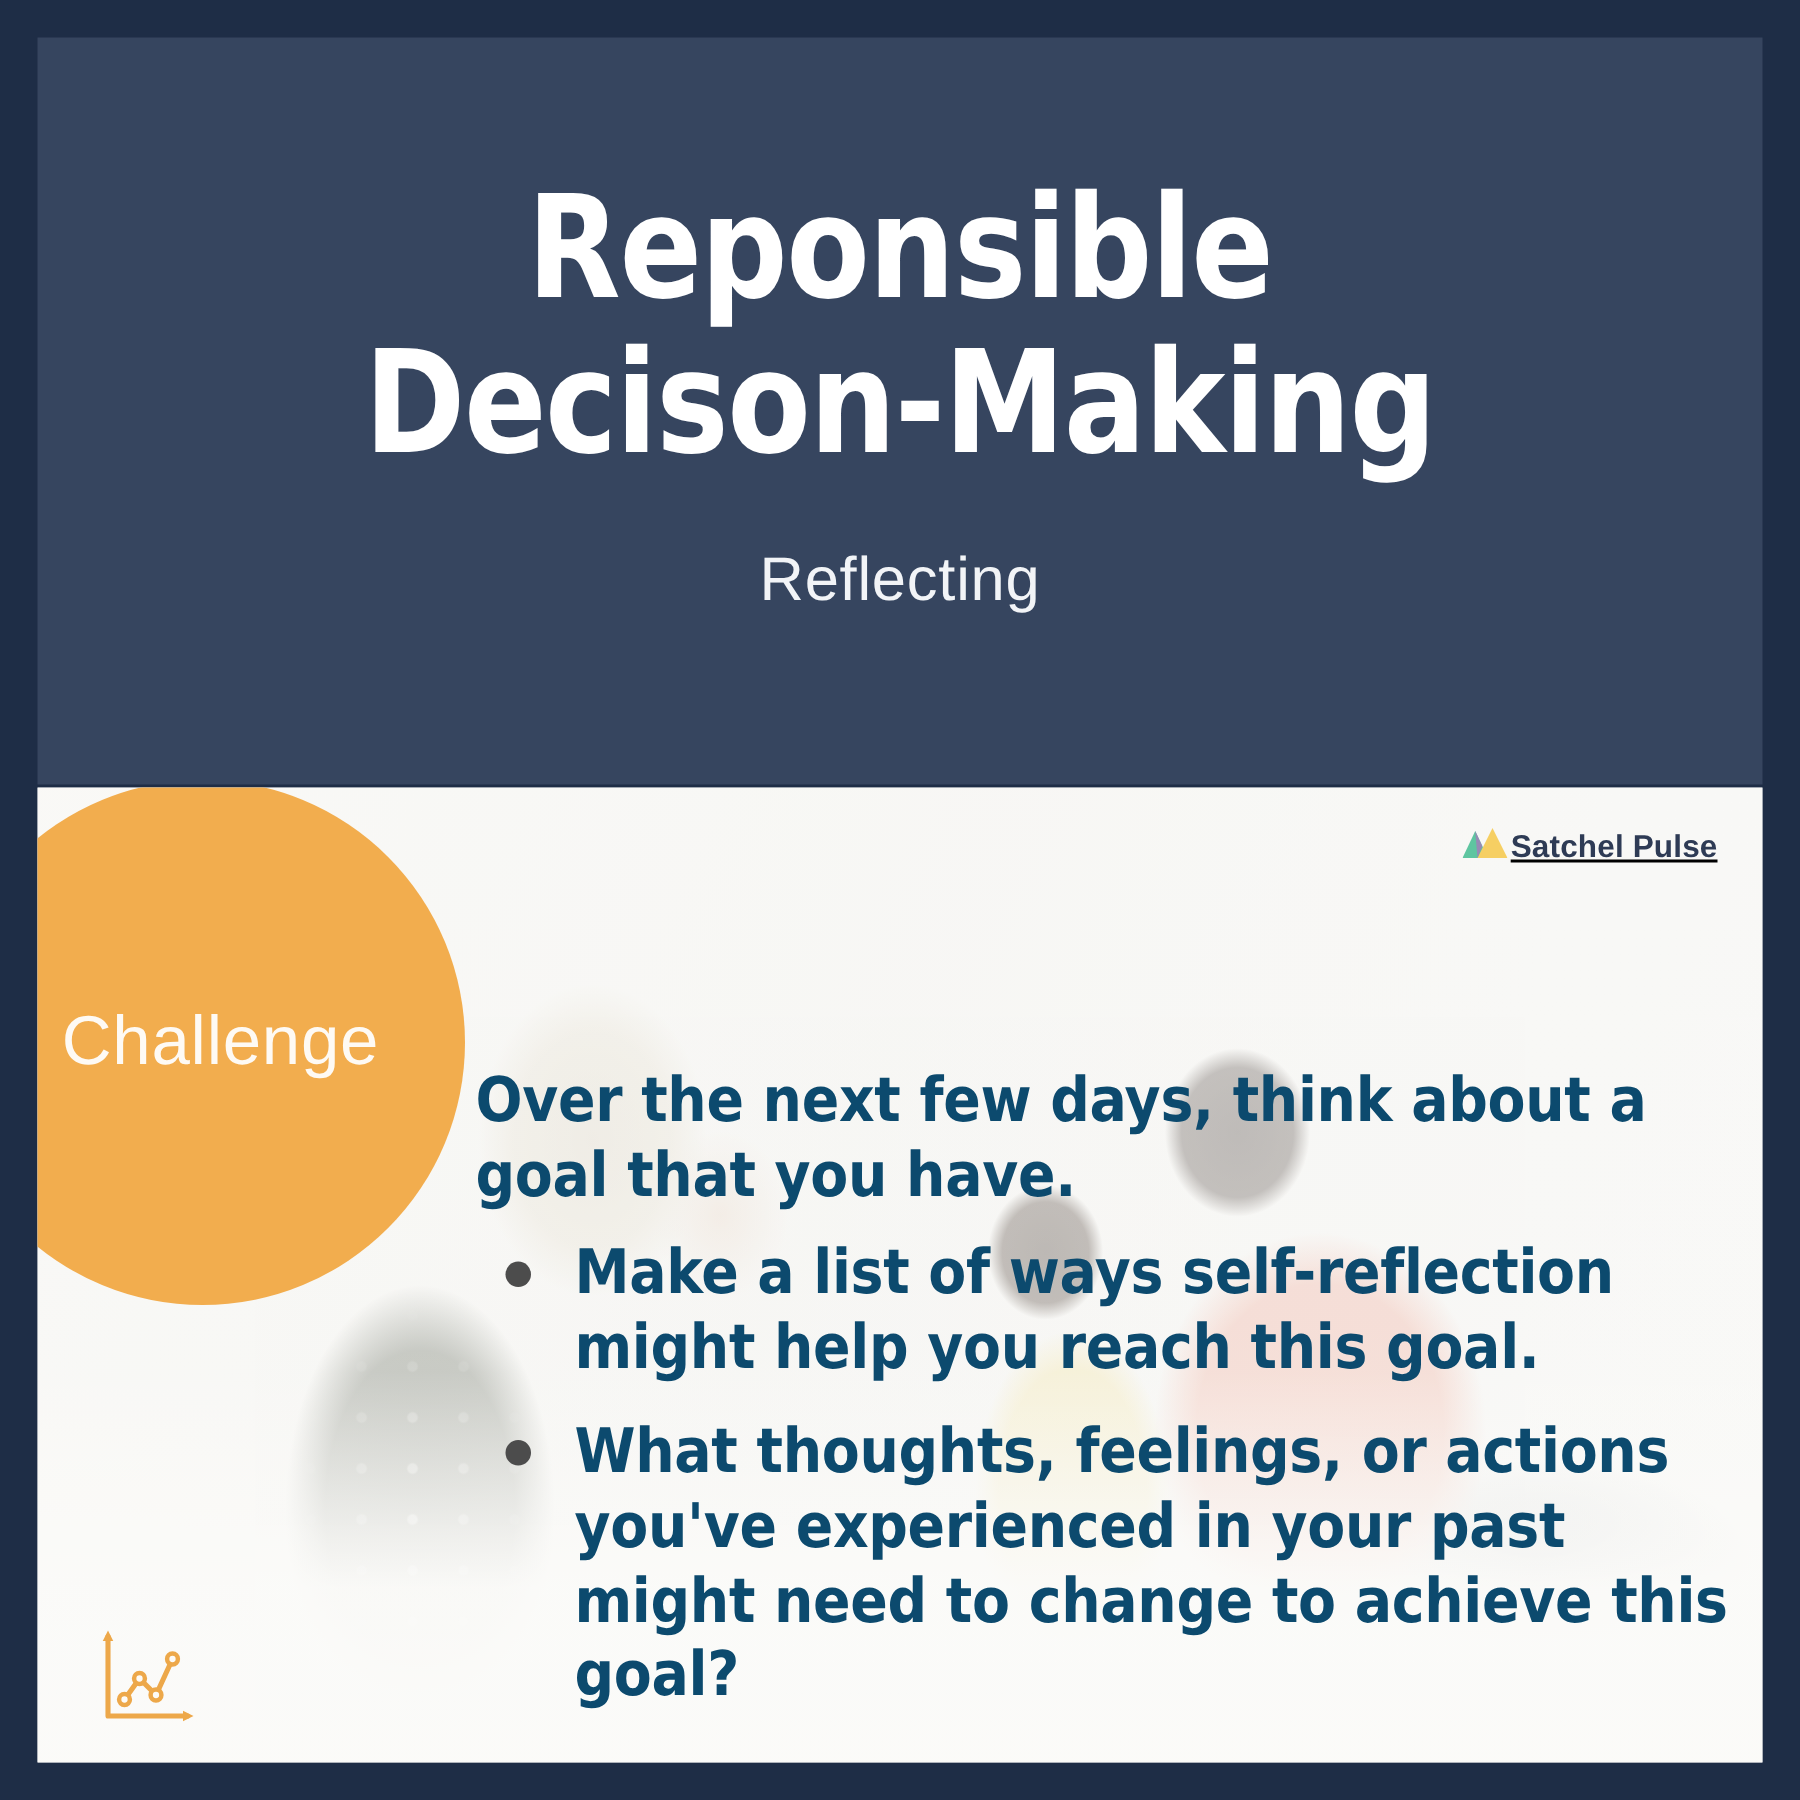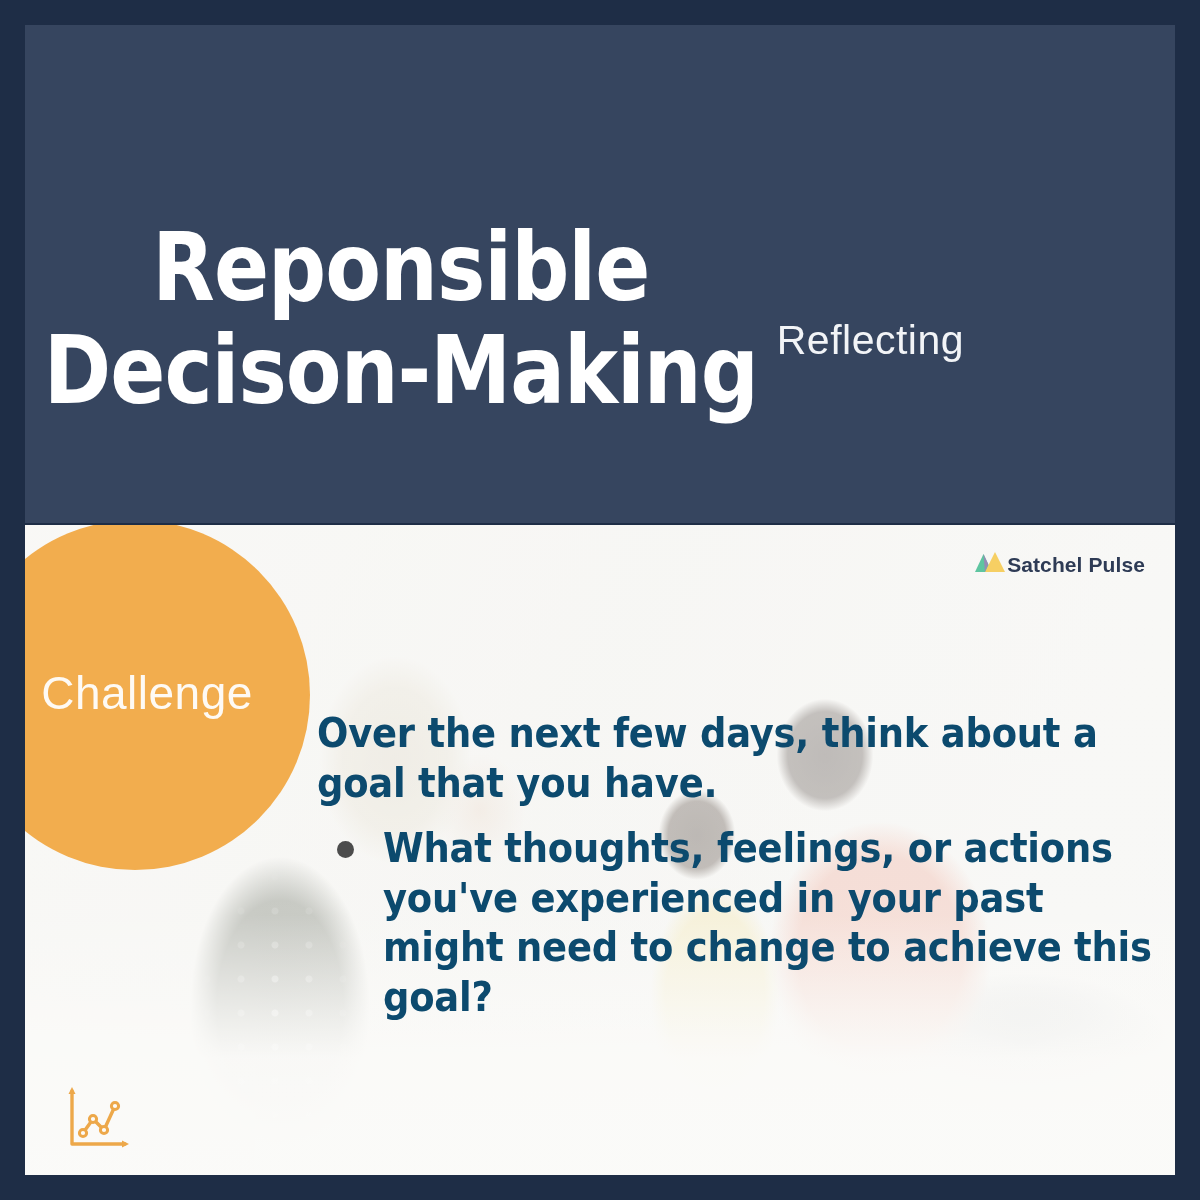--- a/index.html
+++ b/index.html
@@ -17,21 +17,21 @@
     background:#1e2d46;
   }
 
   
   #header {
     position:absolute;
     left:25px; top:25px;
     width:1150px; height:498px;
     background:#36455f;
     display:flex;
-    flex-direction:row;
+    flex-direction:column;
     align-items:center;
     justify-content:flex-start;
     padding-top:90px;
   }
 
   #title {
     color:#ffffff;
     font-family:"DejaVu Sans Condensed","Liberation Sans Narrow","Liberation Sans", sans-serif;
     font-weight:700;
     font-size:95px;
@@ -120,20 +120,21 @@
     transform:translate(12px,-2px);
   }
 
   
   #brand {
     position:absolute;
     right:30px; top:27px;
     display:flex;
     align-items:center;
     gap:2px;
+    text-decoration:underline;
   }
   #brand-text {
     color:#2e3b55;
     font-size:21px;
     font-weight:600;
     letter-spacing:0.1px;
   }
 
   
   #body-copy {
@@ -203,20 +204,24 @@
           <polygon points="20,0 30,20 10,20" fill="#f6cf63"></polygon>
           <polygon points="8.5,2 13.2,12 10,20 " fill="#a07fb8" opacity="0.85"></polygon>
         </svg>
       </span>
       <span id="brand-text">Satchel Pulse</span>
     </div>
 
     <div id="body-copy">
       <p id="lead">Over the next few days, think about a goal that you have.</p>
       <ul id="bullets">
+        <li>
+          <span class="dot"></span>
+          <span>Make a list of ways self-reflection might help you reach this goal.</span>
+        </li>
         <li>
           <span class="dot"></span>
           <span>What thoughts, feelings, or actions you've experienced in your past might need to change to achieve this goal?</span>
         </li>
       </ul>
     </div>
 
     <div id="chart-icon">
       <svg width="74" height="74" viewBox="0 0 74 74" aria-hidden="true">
         <g stroke="#eda84a" stroke-width="3.4" fill="none" stroke-linecap="round" stroke-linejoin="round">

